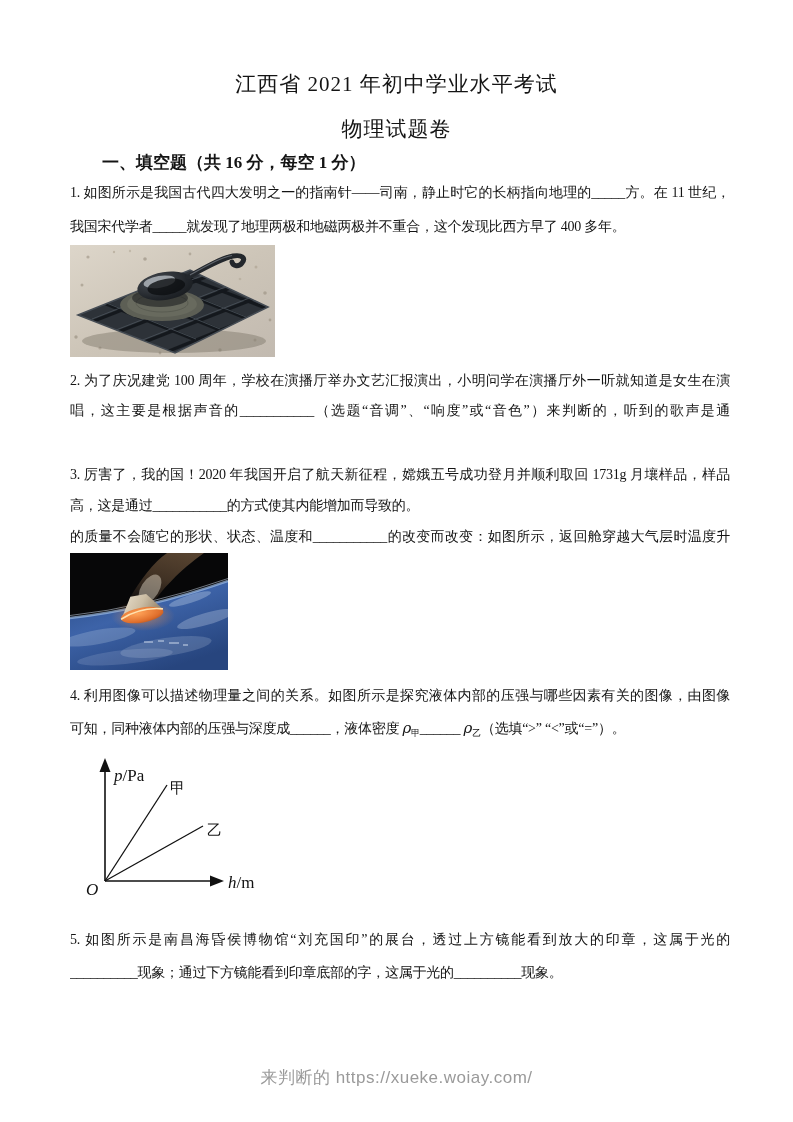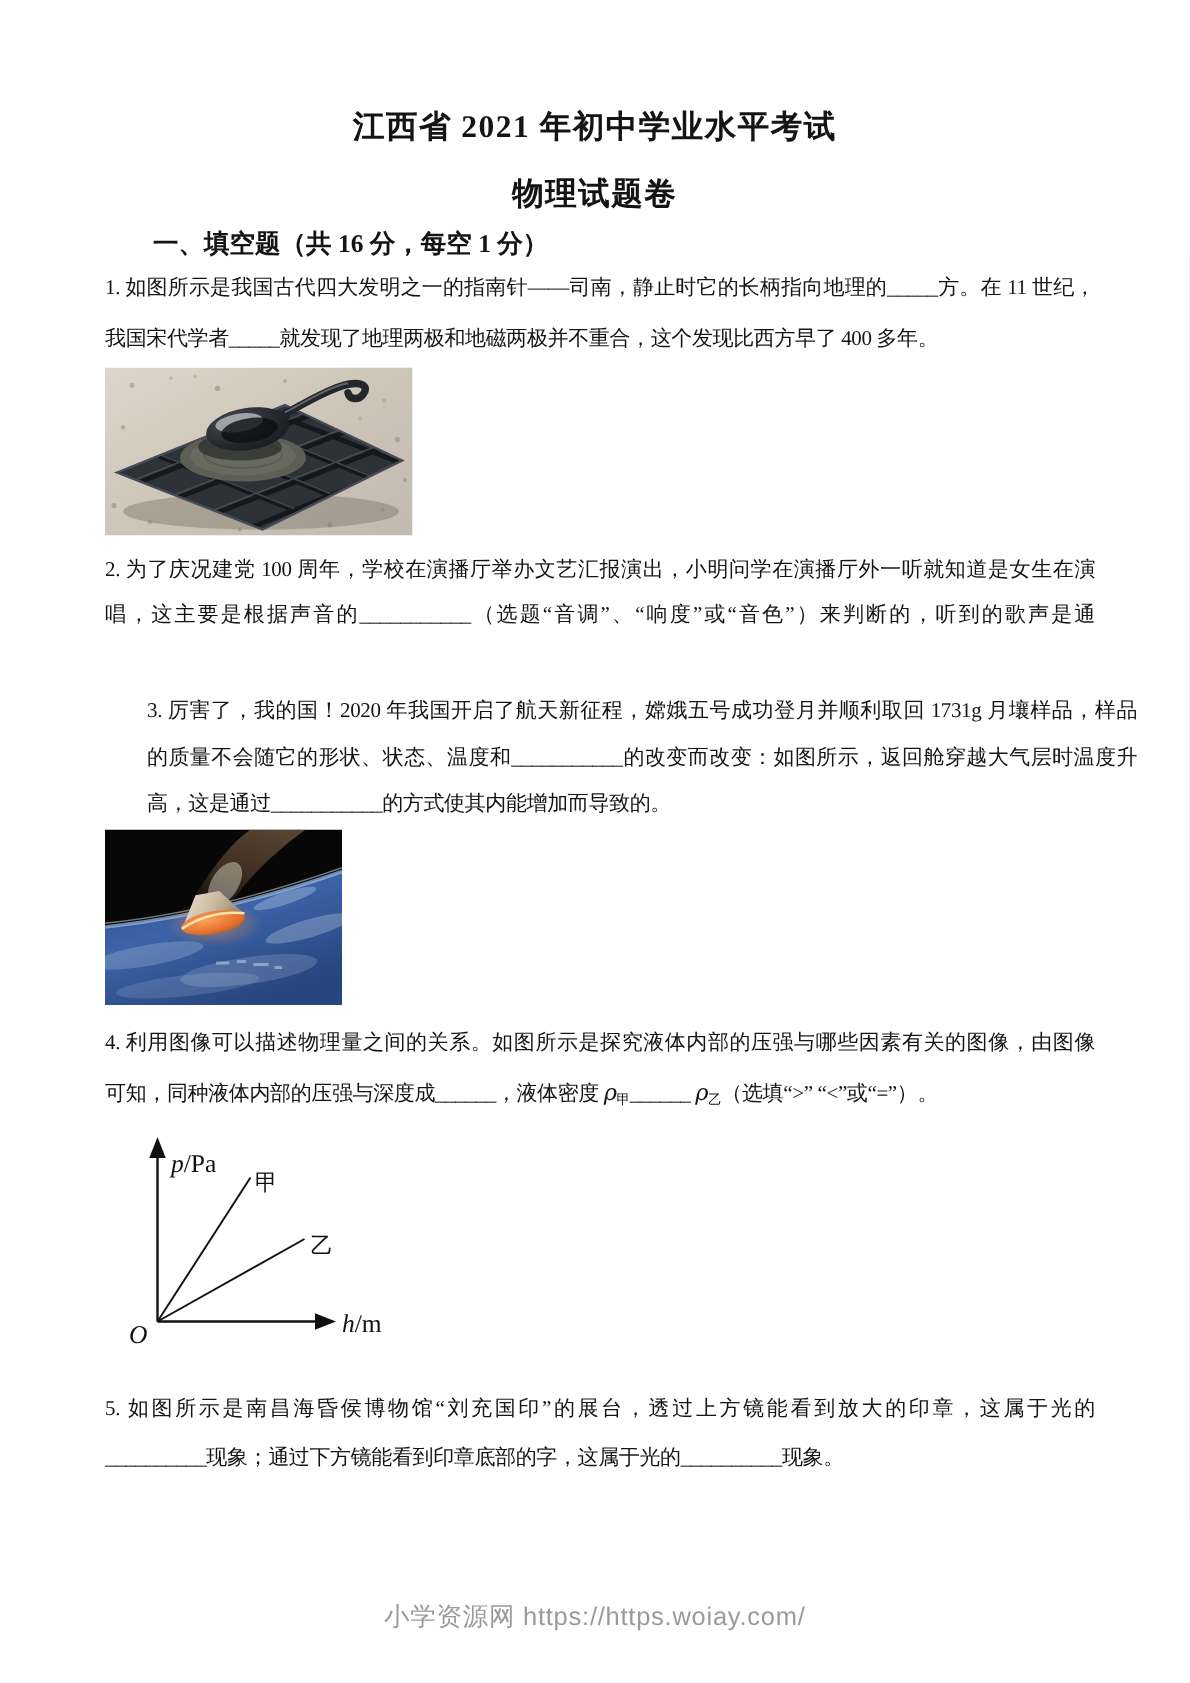--- a/index.html
+++ b/index.html
@@ -1,29 +1,29 @@
 <!DOCTYPE html>
 <html><head>
 <meta charset="utf-8">
 <style>
   html,body{margin:0;padding:0;background:#e9e9e9;}
   .page{position:relative;width:793px;height:1122px;background:#ffffff;margin:0 auto;
         font-family:"Liberation Serif","DejaVu Serif",serif;color:#141414;overflow:hidden;}
   .doc-title{position:absolute;left:0;width:793px;text-align:center;
-             font-size:21px;font-weight:bold;letter-spacing:1px;}
+             font-size:21px;font-weight:normal;letter-spacing:1px;}
   #title1{top:70px;}
   #title2{top:115px;}
   .section-header{position:absolute;left:70px;top:151px;font-size:17px;font-weight:bold;margin-left:32px;}
   .qblock{position:absolute;left:70px;width:660px;}
   .qline{width:660px;font-size:14px;letter-spacing:-0.25px;text-align:justify;
          text-align-last:justify;overflow:hidden;white-space:nowrap;}
   .qline.last{text-align-last:left;}
   #q1{top:176px;} #q1 .qline{line-height:34px;}
   #q2{top:366px;} #q2 .qline{line-height:30px;}
-  #q3{top:459px;margin-left:28px;} #q3 .qline{line-height:31px;}
+  #q3{top:459px;} #q3 .qline{line-height:31px;}
   #q4{top:679px;} #q4 .qline{line-height:33px;}
   #q5{top:923px;} #q5 .qline{line-height:33px;}
   .rho{font-family:"DejaVu Serif",serif;font-style:italic;font-size:15px;}
   sub.rsub{font-size:9px;vertical-align:-3px;}
   .figure{position:absolute;display:block;}
   #fig-compass{left:70px;top:245px;}
   #fig-capsule{left:70px;top:553px;}
   #fig-graph{left:72px;top:754px;}
   .footer{position:absolute;left:0;top:1066px;width:793px;text-align:center;
           font-family:"Liberation Sans","DejaVu Sans",sans-serif;
@@ -115,22 +115,22 @@
     <path d="M120,30 C138,20 152,12 162,10.5" fill="none" stroke="#6f767d" stroke-width="1.2" opacity="0.8"></path>
   </svg>
 
   <div id="q2" class="qblock">
     <div class="qline">2. 为了庆况建党 100 周年，学校在演播厅举办文艺汇报演出，小明问学在演播厅外一听就知道是女生在演</div>
     <div class="qline">唱，这主要是根据声音的___________（选题“音调”、“响度”或“音色”）来判断的，听到的歌声是通</div>
   </div>
 
   <div id="q3" class="qblock">
     <div class="qline">3. 厉害了，我的国！2020 年我国开启了航天新征程，嫦娥五号成功登月并顺利取回 1731g 月壤样品，样品</div>
+    <div class="qline last">高，这是通过___________的方式使其内能增加而导致的。</div>
     <div class="qline">的质量不会随它的形状、状态、温度和___________的改变而改变：如图所示，返回舱穿越大气层时温度升</div>
-    <div class="qline last">高，这是通过___________的方式使其内能增加而导致的。</div>
   </div>
 
   <svg id="fig-capsule" class="figure" width="158" height="117" viewBox="0 0 158 117" role="img">
     <defs>
       <linearGradient id="earthGrad" x1="0" y1="0" x2="0.6" y2="1">
         <stop offset="0" stop-color="#2a4c87"></stop>
           <stop offset="0.45" stop-color="#3d63a8"></stop>
           <stop offset="1" stop-color="#27457e"></stop>
       </linearGradient>
       <linearGradient id="trailGrad" x1="0.3" y1="1" x2="0.7" y2="0">
@@ -199,15 +199,15 @@
     <text x="98" y="39" font-size="15" fill="#111111">甲</text>
     <text x="135" y="81" font-size="15" fill="#111111">乙</text>
     <text x="14" y="141" font-size="17" font-style="italic" fill="#111111" font-family="Liberation Serif, DejaVu Serif, serif">O</text>
   </svg>
 
   <div id="q5" class="qblock">
     <div class="qline">5. 如图所示是南昌海昏侯博物馆“刘充国印”的展台，透过上方镜能看到放大的印章，这属于光的</div>
     <div class="qline last">__________现象；通过下方镜能看到印章底部的字，这属于光的__________现象。</div>
   </div>
 
-  <div class="footer">小学资源网 https://https.woiay.com/</div>
+  <div class="footer">来判断的 https://xueke.woiay.com/</div>
 
 </div>
 
 </body></html>

